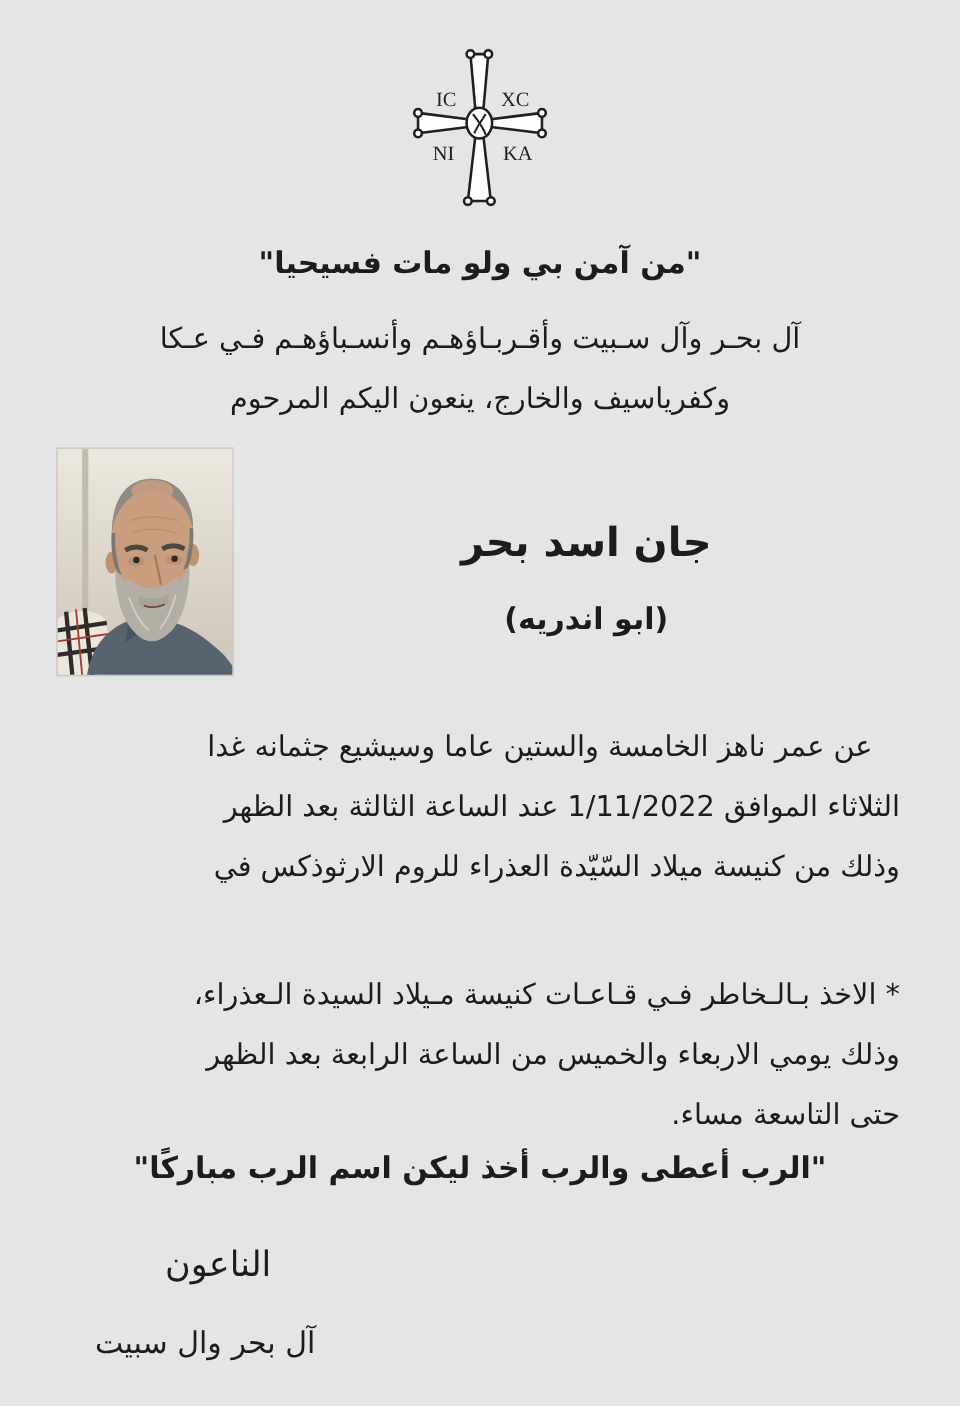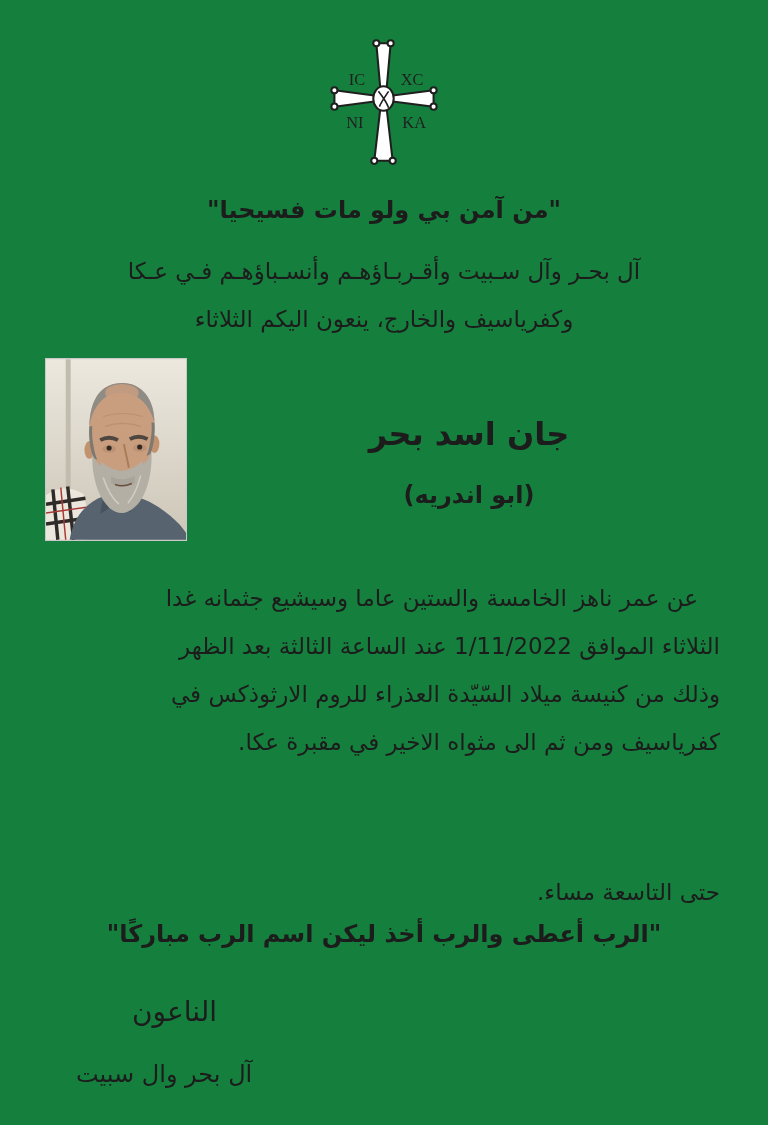--- a/index.html
+++ b/index.html
@@ -1,18 +1,18 @@
 <!DOCTYPE html>
 <html lang="ar"><head>
 <meta charset="utf-8">
 <style>
   html,body{margin:0;padding:0;background:#ffffff;}
   .page{
     position:relative;width:768px;height:1125px;margin:0 auto;
-    background:#15803d;color:#1c1c1c;overflow:hidden;
+    background:#e5e5e5;color:#1c1c1c;overflow:hidden;
     font-family:"DejaVu Sans","Liberation Sans",sans-serif;
   }
   .line{position:absolute;white-space:nowrap;color:#1c1c1c;}
   .rtl{direction:rtl;unicode-bidi:plaintext;}
   .center{left:0;right:0;text-align:center;}
   .body-size{font-size:23px;}
   .bold{font-weight:bold;}
   .cross-wrap{position:absolute;top:30px;left:50%;transform:translateX(-50%);width:118px;height:138px;}
   .photo-wrap{
     position:absolute;top:358px;left:45px;width:142px;height:183px;
@@ -48,21 +48,21 @@
       <text x="31" y="54" text-anchor="middle" class="cross-letter">IC</text>
       <text x="85" y="54" text-anchor="middle" class="cross-letter">XC</text>
       <text x="29" y="96" text-anchor="middle" class="cross-letter">NI</text>
       <text x="87" y="96" text-anchor="middle" class="cross-letter">KA</text>
     </svg>
   </div>
 
   <div class="line rtl center bold" style="top:196px;font-size:24px;">"من آمن بي ولو مات فسيحيا"</div>
 
   <div class="line rtl center body-size" style="top:258px;">آل بحـر وآل سـبيت وأقـربـاؤهـم وأنسـباؤهـم فـي عـكا</div>
-  <div class="line rtl center body-size" style="top:306px;">وكفرياسيف والخارج، ينعون اليكم الثلاثاء</div>
+  <div class="line rtl center body-size" style="top:306px;">وكفرياسيف والخارج، ينعون اليكم المرحوم</div>
 
   <div class="photo-wrap">
     <svg viewBox="0 0 142 183">
       <defs>
         <linearGradient id="bgGrad" x1="0" y1="0" x2="0" y2="1">
           <stop offset="0" stop-color="#ece8de"></stop>
           <stop offset="1" stop-color="#cdc6b8"></stop>
         </linearGradient>
       </defs>
       <rect width="142" height="183" fill="url(#bgGrad)"></rect>
@@ -107,22 +107,23 @@
       <path d="M70,127 Q78,130 87,126" stroke="#6b4f3e" stroke-width="1.6" fill="none"></path>
     </svg>
   </div>
 
   <div class="line rtl name-block bold" style="top:415px;font-size:32px;">جان اسد بحر</div>
   <div class="line rtl body-size" style="top:585px;right:70px;">عن عمر ناهز الخامسة والستين عاما وسيشيع جثمانه غدا</div>
 
   <div class="line rtl name-block bold" style="top:481px;font-size:24px;">(ابو اندريه)</div>
   <div class="line rtl body-size" style="top:633px;right:48px;">الثلاثاء الموافق 1/11/2022 عند الساعة الثالثة بعد الظهر</div>
   <div class="line rtl body-size" style="top:681px;right:48px;margin-left:12px;">وذلك من كنيسة ميلاد السّيّدة العذراء للروم الارثوذكس في</div>
-  <div class="line rtl body-size" style="top:729px;right:48px;">كفرياسيف ومن ثم الى مثواه الاخير في مقبرة عكا.</div>
 
+  <div class="line rtl body-size" style="top:783px;right:48px;">* الاخذ بـالـخاطر فـي قـاعـات كنيسة مـيلاد السيدة الـعذراء،</div>
+  <div class="line rtl body-size" style="top:831px;right:48px;">وذلك يومي الاربعاء والخميس من الساعة الرابعة بعد الظهر</div>
   <div class="line rtl body-size" style="top:879px;right:48px;">حتى التاسعة مساء.</div>
 
   <div class="line rtl center bold" style="top:920px;font-size:24px;">"الرب أعطى والرب أخذ ليكن اسم الرب مباركًا"</div>
 
   <div class="line rtl" style="top:995px;left:132px;font-size:28px;">الناعون</div>
   <div class="line rtl" style="top:1060px;left:76px;font-size:24px;">آل بحر وال سبيت</div>
 
 </div>
 
 </body></html>

